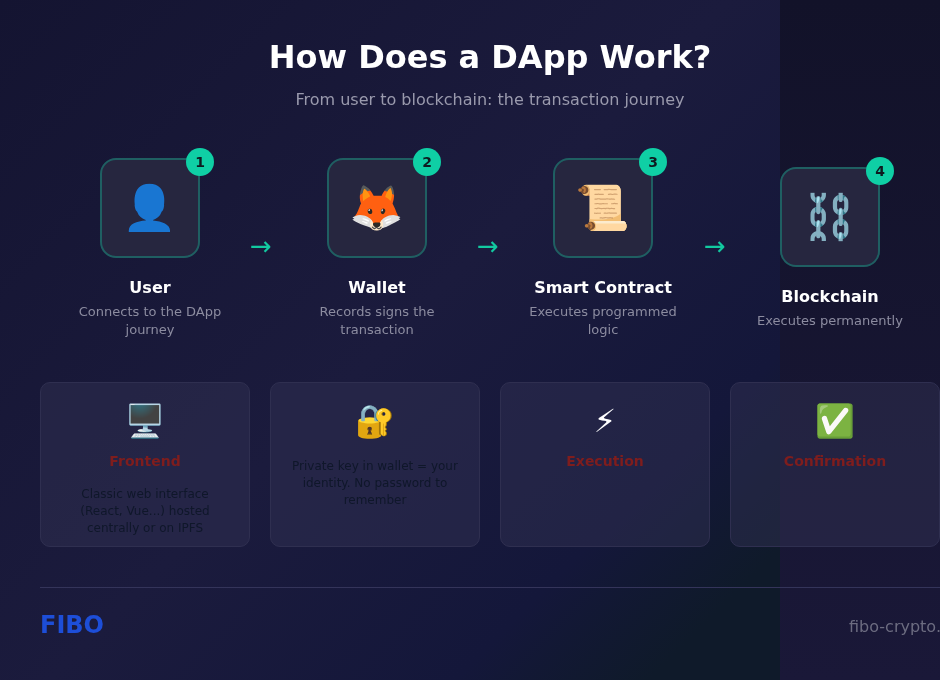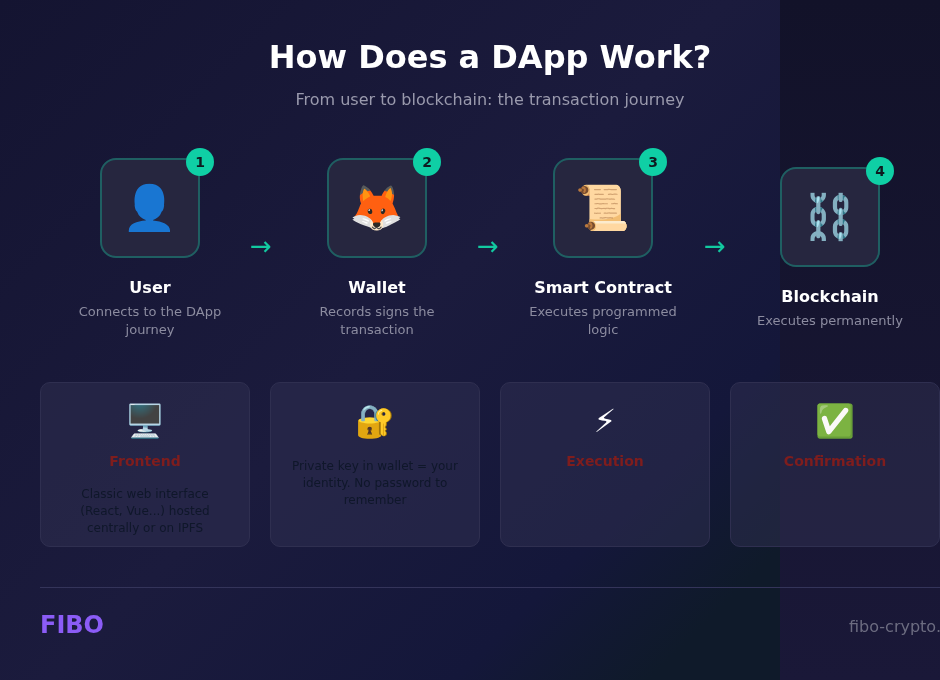--- a/index.html
+++ b/index.html
@@ -35,21 +35,21 @@
   .step-desc { margin-top:6px; font-size:13px; color:#8c8ca0; line-height:18px; padding:0 20px; }
   .arrow { position:absolute; top:231px; font-size:26px; color:#12c9a0; }
   .card {
     position:absolute; top:382px; width:208px; height:163px; border-radius:10px;
     background:rgba(50,50,85,0.45); border:1px solid #2f2f50; text-align:center;
   }
   .card-icon { margin-top:18px; font-size:32px; height:40px; line-height:40px; }
   .card-title { margin-top:12px; font-size:14px; font-weight:bold; color:#7f1d1d; }
   .card-desc { margin-top:17px; font-size:12px; color:#0f172a; line-height:17px; padding:0 18px; }
   .divider { position:absolute; top:587px; left:40px; width:900px; height:1px; background:#34345a; }
-  .logo { position:absolute; top:611px; left:40px; font-size:24px; font-weight:bold; color:#8b5cf6; }
+  .logo { position:absolute; top:611px; left:40px; font-size:24px; font-weight:bold; color:#1d4ed8; }
   .site { position:absolute; top:617px; left:849px; font-size:16px; color:#6c6c80; white-space:nowrap; }
 </style>
 </head>
 <body>
 
 <div class="right-strip"></div>
 
 <h1 class="title">How Does a DApp Work?</h1>
 <div class="subtitle">From user to blockchain: the transaction journey</div>
 

